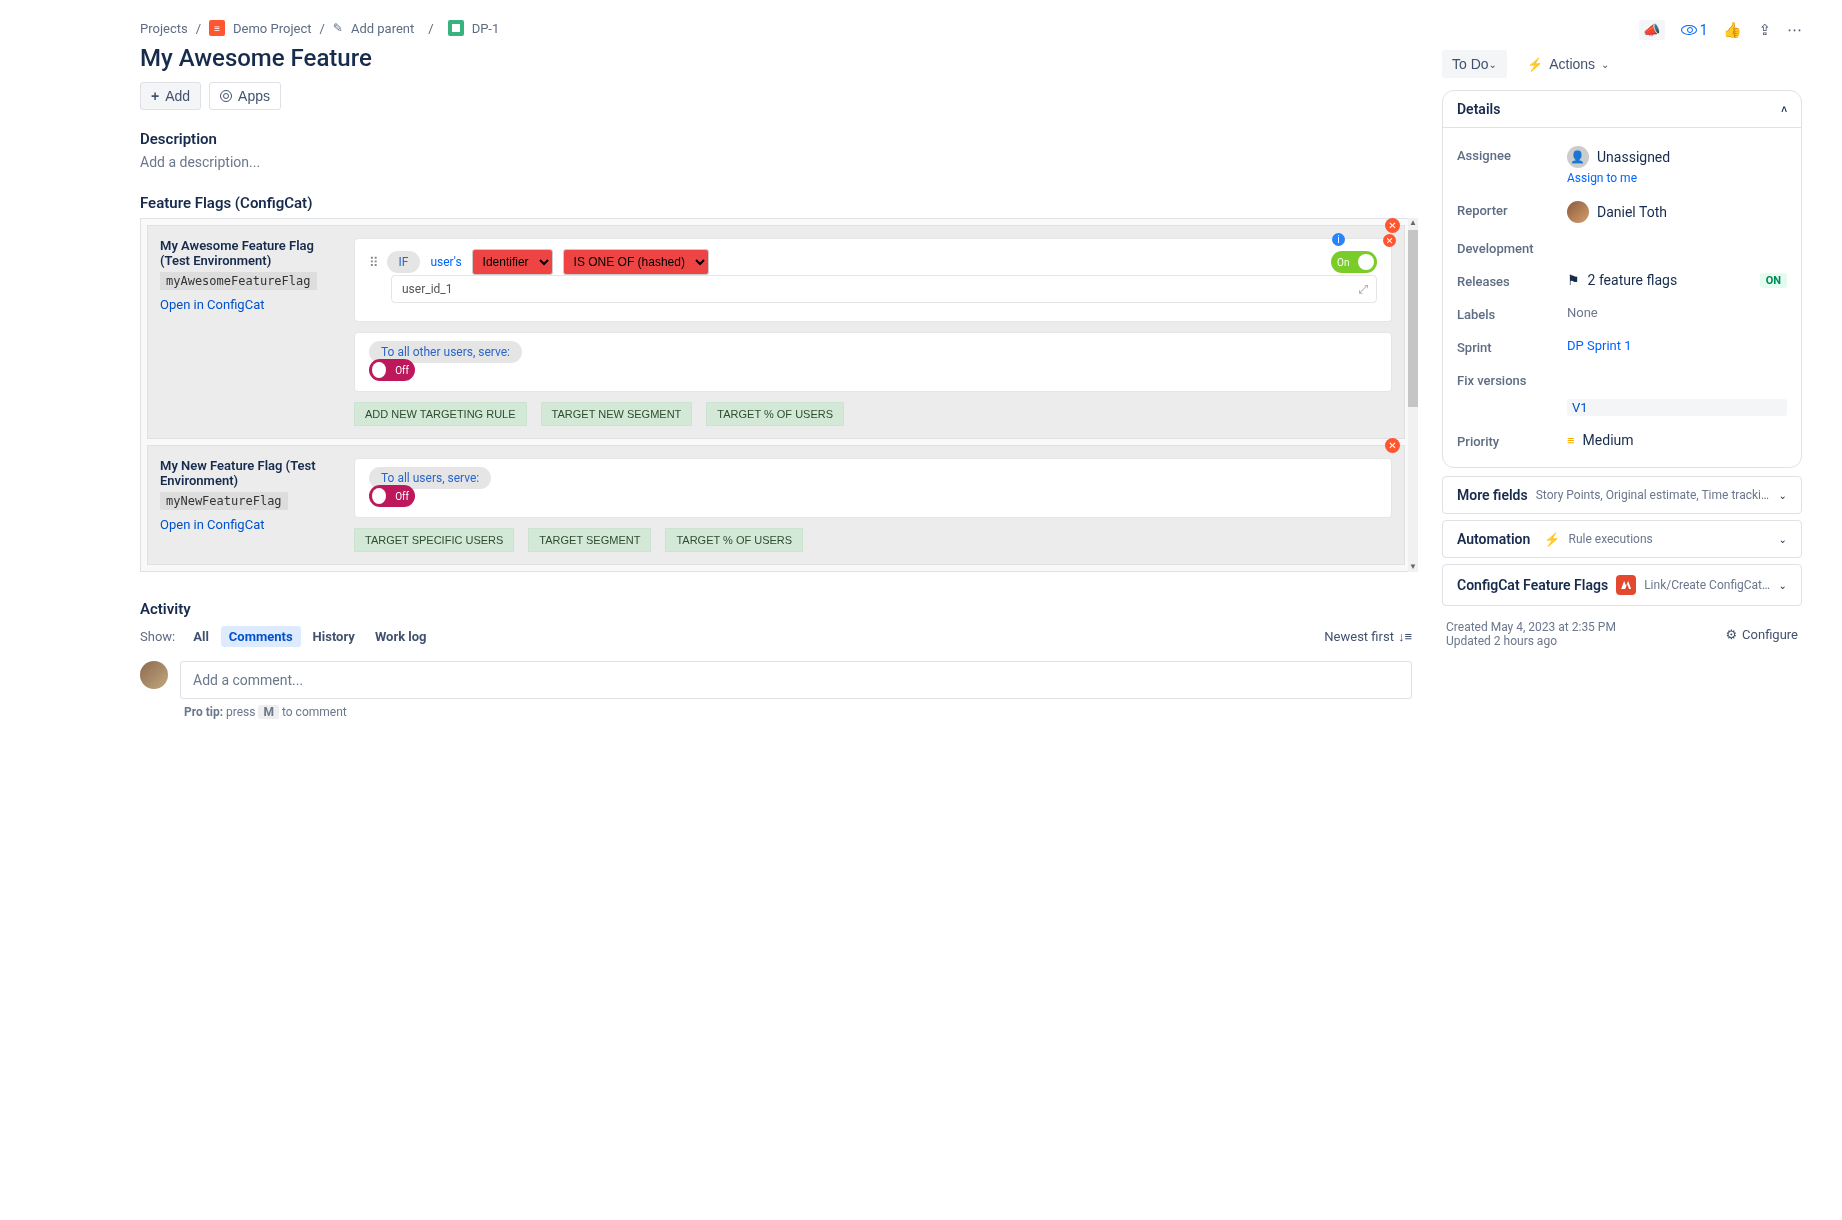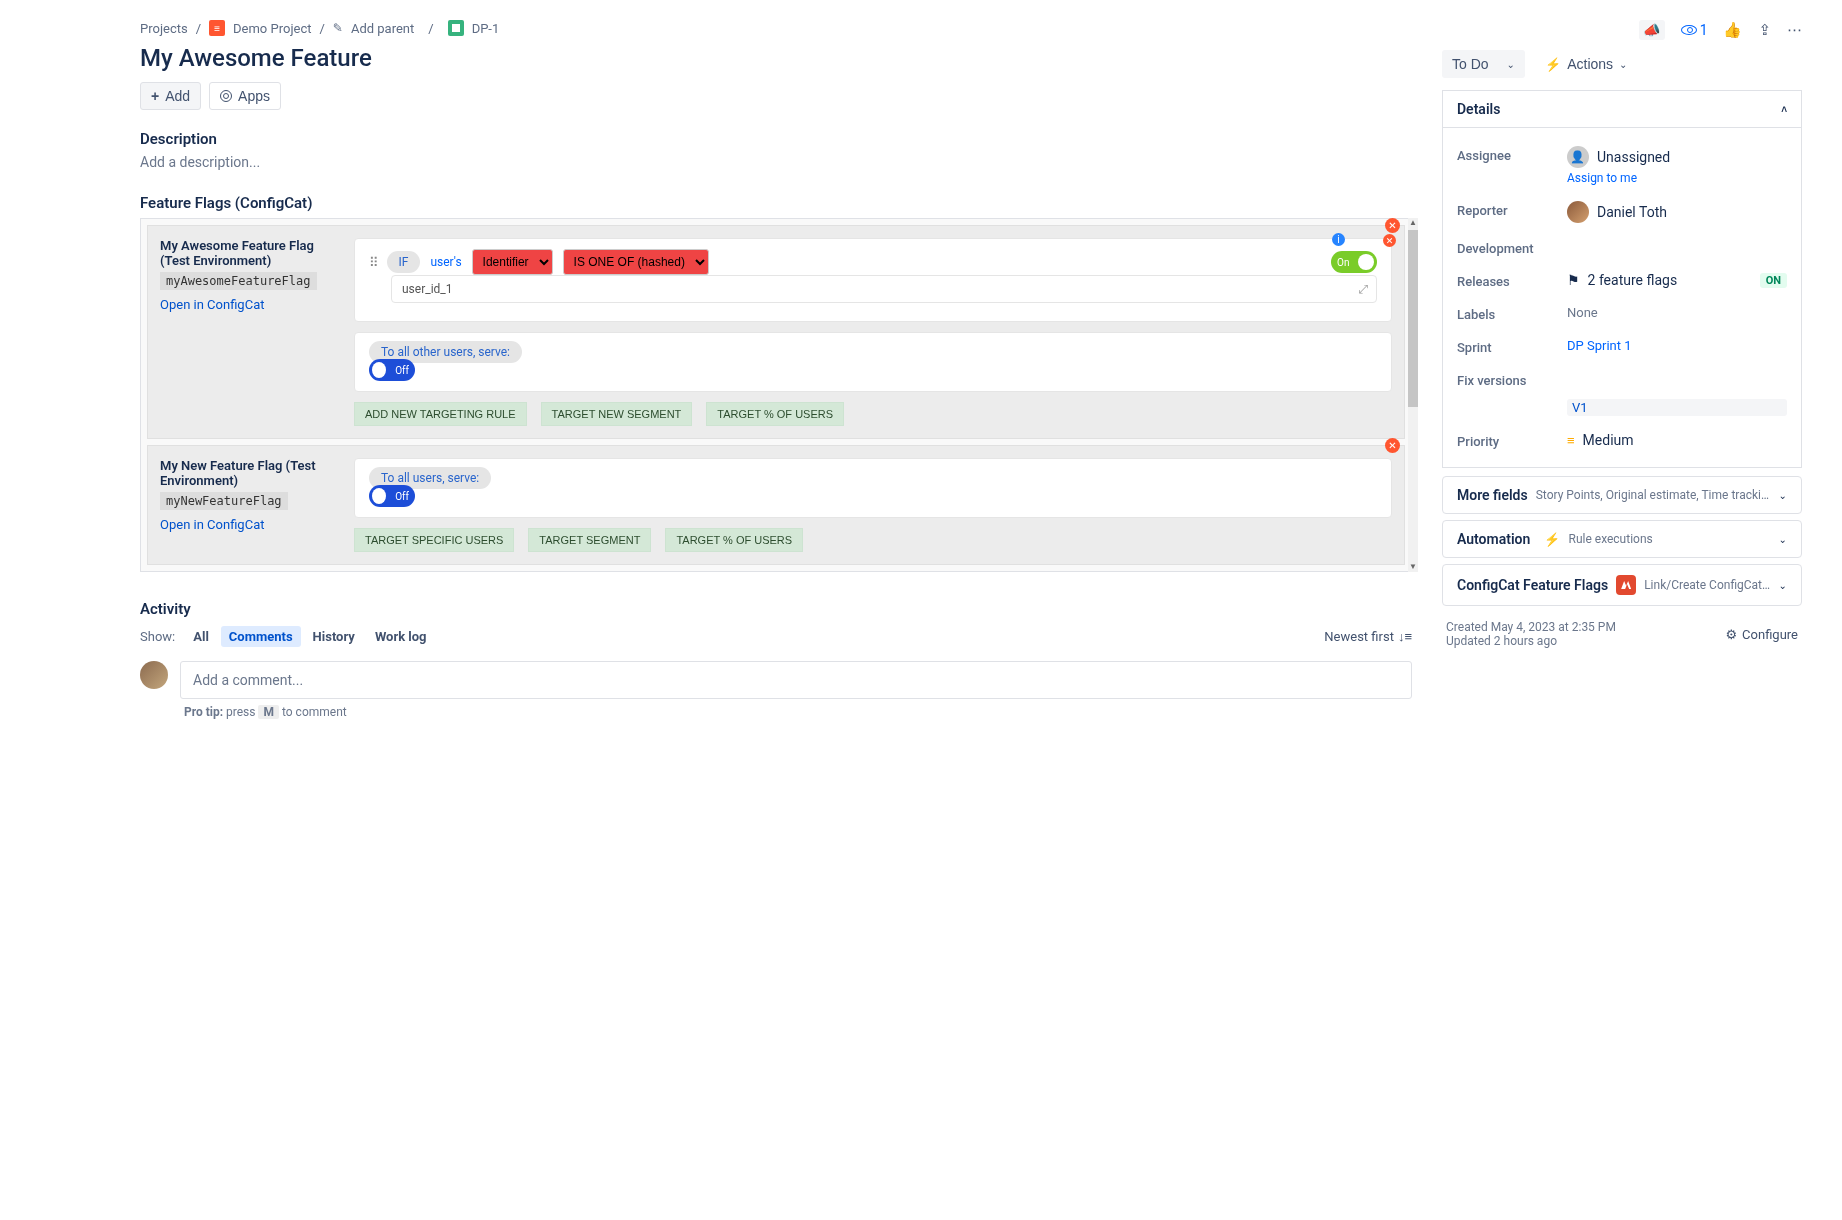--- a/index.html
+++ b/index.html
@@ -51,21 +51,21 @@
   .info-badge { position:absolute; right:10px; top:-6px; background:#2684FF; color:#fff; width:13px;height:13px; border-radius:50%; font-size:10px; display:flex; align-items:center; justify-content:center;}
   .rule-row { display:flex; align-items:center; gap:10px; margin-bottom:8px; }
   .drag-handle { color:#888; cursor:grab; font-size:13px; letter-spacing:-2px; }
   .pill { background:#e5e5e5; color:#2965CC; padding:4px 12px; border-radius:14px; font-size:12px; }
   .user-link { color:#0065FF; font-size:12px; }
   .sel { border:1px solid #ccc; border-radius:3px; padding:4px 6px; font-size:12px; background:#ef4444; }
   .rule-val { border:1px solid #E5E5E5; border-radius:4px; padding:6px 10px; font-size:12px; color:#555; flex:1; margin-left:22px; position:relative; }
   .expand-ic { position:absolute; right:8px; top:6px; color:#999; cursor:pointer; }
   .toggle { width:46px; height:22px; border-radius:11px; position:relative; cursor:pointer; display:flex; align-items:center; }
   .toggle.on { background:#7ACC29; justify-content:flex-end; }
-  .toggle.off { background:#1d4ed8; justify-content:flex-start; flex-direction:row-reverse; }
+  .toggle.off { background:#be185d; justify-content:flex-start; flex-direction:row-reverse; }
   .toggle .knob { width:16px; height:16px; background:#fff; border-radius:50%; margin:3px; }
   .toggle .lbl { color:#fff; font-size:10px; margin:0 6px; }
   .targets { display:flex; gap:14px; }
   .target-btn { background:#D4E8D7; border:1px solid #cde3d1; padding:5px 10px; font-size:11px; color:#2D4D2F; cursor:pointer; }
 
   .scrollbar { position:absolute; right:-6px; top:0; width:10px; height:100%; background:#f1f1f1; }
   .scroll-thumb { width:10px; height:50%; background:#c5c5c5; position:absolute; top:0; }
   .scroll-arrow { position:absolute; width:10px; height:10px; font-size:8px; color:#666; text-align:center; }
   .scroll-arrow.up { top:0; }
   .scroll-arrow.dn { bottom:0; }
@@ -88,27 +88,27 @@
   .top-icons .ic { cursor:pointer; }
   .watch { display:flex; align-items:center; gap:3px; color:#0065FF; }
   .eye { width:16px; height:10px; border:1.5px solid #0065FF; border-radius:60% 60% 60% 60%; position:relative; }
   .eye::after{content:"";position:absolute;top:1px;left:5px;width:4px;height:4px;border:1px solid #0065FF;border-radius:50%;}
   .thumb { font-size:15px; }
   .share-ic, .dots-ic, .speaker-ic { font-size:15px; }
   .speaker-box { background:#F4F5F7; padding:2px 4px; border-radius:3px; }
 
   
   .status-row { display:flex; align-items:center; gap:14px; margin-bottom:12px; }
-  .status-btn { background:#F4F5F7; border:none; padding:6px 10px; border-radius:3px; font-size:14px; color:#42526E; display:flex; align-items:center; gap:18px; cursor:pointer; font-weight:500;}
+  .status-btn { background:#F4F5F7; border:none; padding:6px 10px; border-radius:3px; font-size:14px; color:#42526E; display:flex; align-items:center; gap:0; cursor:pointer; font-weight:500;}
   .caret { font-size:10px; }
   .actions-btn { background:#fff; border:none; display:flex; align-items:center; gap:6px; cursor:pointer; font-size:14px; color:#42526E; font-weight:500;}
   .bolt { font-size:13px; }
 
   
-  .panel { border:1px solid #DFE1E6; border-radius:0; margin-bottom:8px; }
+  .panel { border:1px solid #DFE1E6; border-radius:12px; margin-bottom:8px; }
   .panel-head { padding:10px 14px; font-weight:600; font-size:14px; display:flex; justify-content:space-between; align-items:center; cursor:pointer; border-bottom:1px solid #DFE1E6;}
   .panel-body { padding:10px 14px; }
   .field { display:flex; align-items:flex-start; padding:8px 0; font-size:14px; }
   .field-label { width:110px; color:#5E6C84; font-weight:500; font-size:13px; flex-shrink:0; padding-top:2px;}
   .field-val { flex:1; display:flex; flex-direction:column; gap:3px; }
   .field-row { display:flex; align-items:center; gap:8px; }
   .person-ic { width:22px; height:22px; border-radius:50%; background:#ccc; display:flex; align-items:center; justify-content:center; color:#fff; font-size:12px;}
   .person-ic.usr { background:linear-gradient(135deg,#8b5a3b,#d4a06f); }
   .assign-link { font-size:12px; color:#0065FF; }
   .flag-ic { font-size:14px; }

